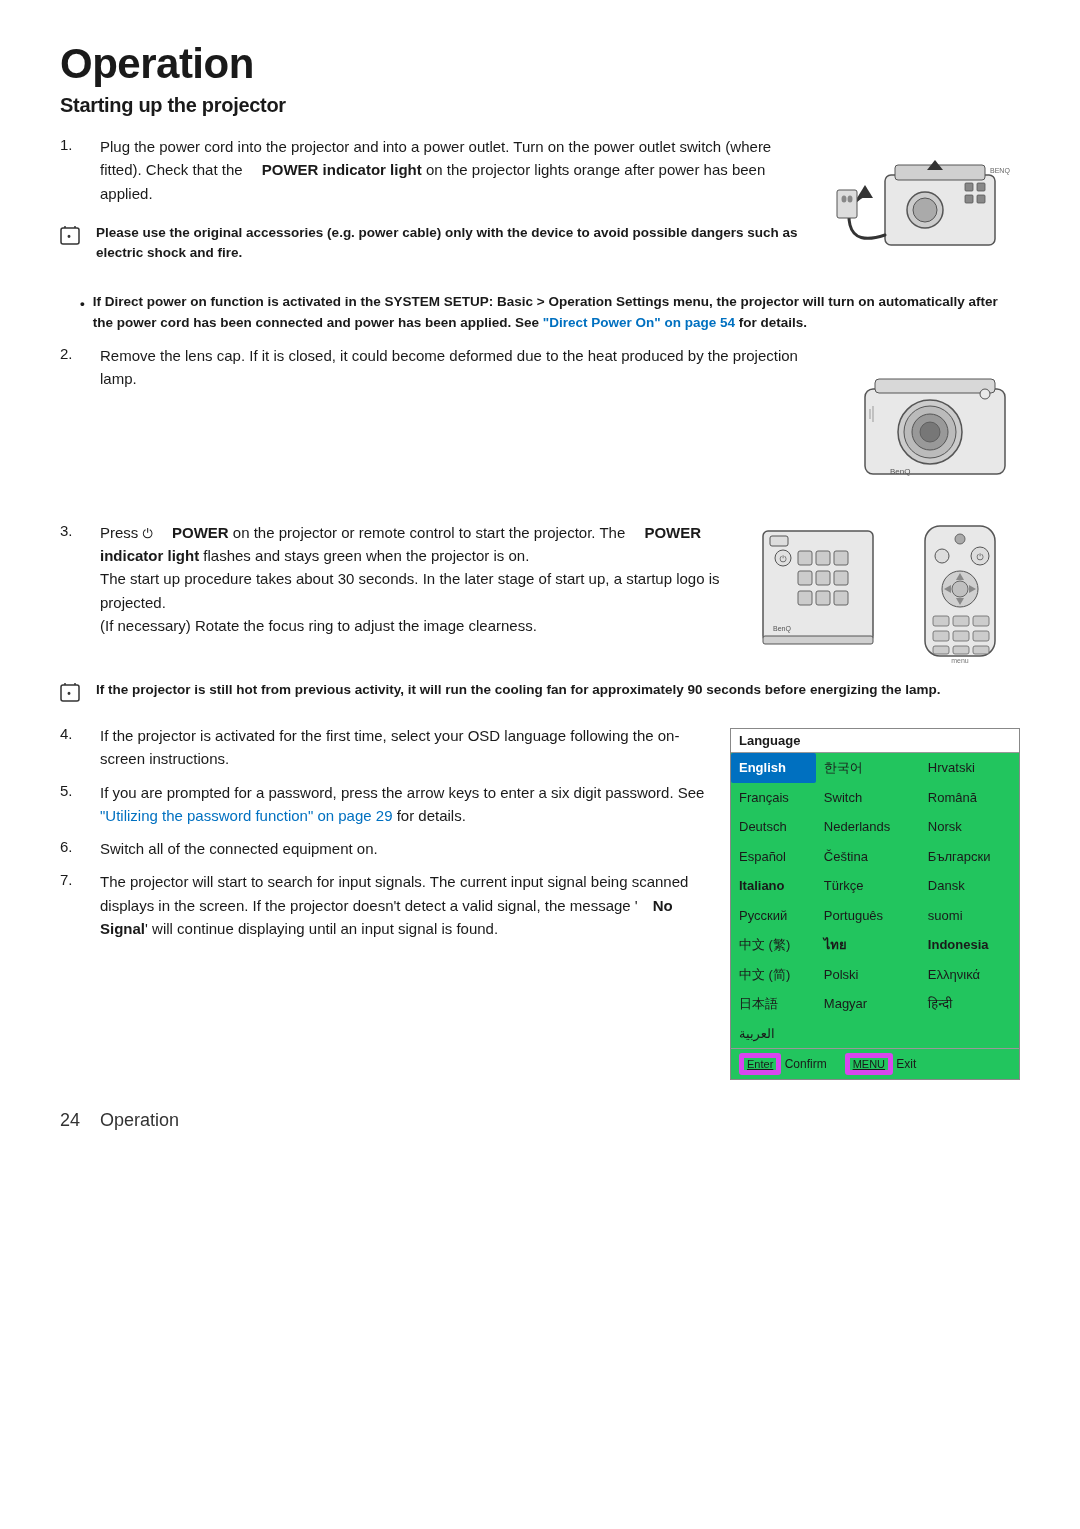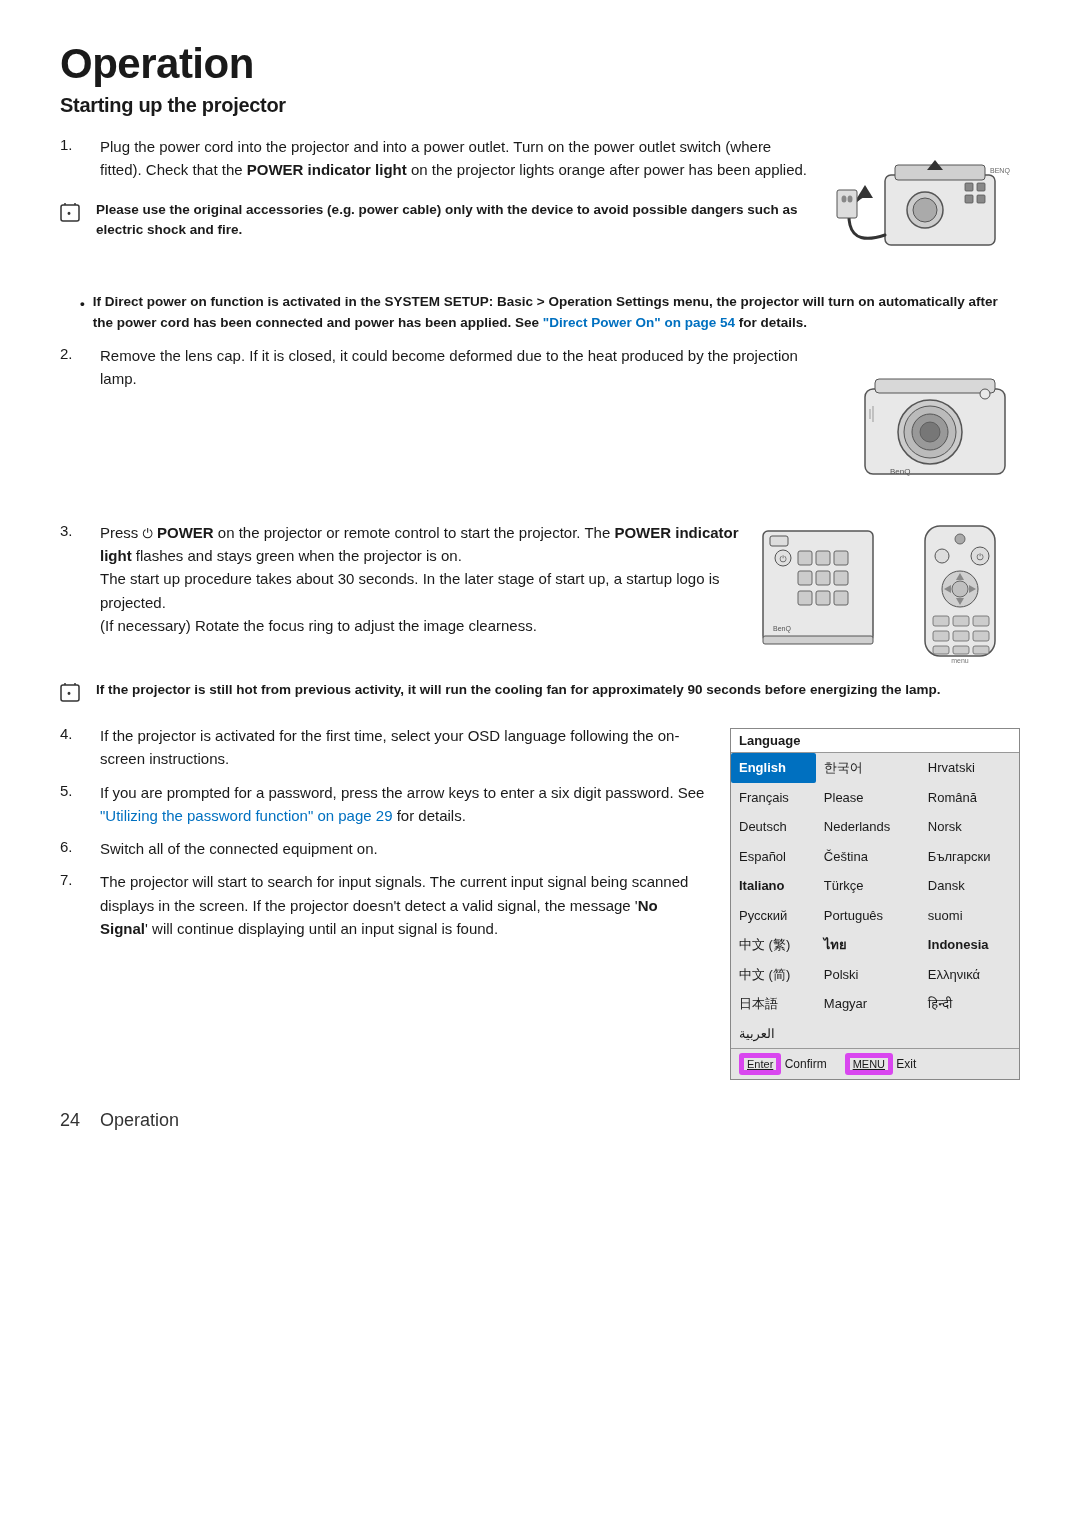--- a/index.html
+++ b/index.html
@@ -85,21 +85,21 @@
     }
 
     .blue-link {
       color: #0070c0;
       text-decoration: none;
     }
 
     
     .language-box {
       border: 1.5px solid #888;
-      background: #e5e5e5;
+      background: #22c55e;
       width: 290px;
       font-size: 13px;
       margin-top: 4px;
       float: right;
       margin-left: 24px;
     }
 
     .language-box .lang-header {
       background: #fff;
       font-size: 13px;
@@ -155,21 +155,21 @@
       margin-bottom: 10px;
     }
 
     .page-footer {
       margin-top: 30px;
       font-size: 18px;
       color: #333;
     }
 
     
-    b { font-weight: 700; }
+    b { font-weight: 700; margin-left: 15px; }
 
     .bullet-block {
       display: flex;
       align-items: flex-start;
       margin: 0 0 10px 20px;
       font-size: 13.5px;
       font-weight: 700;
       line-height: 1.55;
     }
     .bullet-dot {
@@ -387,21 +387,21 @@
       <div class="lang-header">Language</div>
       <table>
         <tbody>
             <tr>
           <td class="lang-selected">English</td>
           <td>한국어</td>
           <td>Hrvatski</td>
         </tr>
         <tr>
           <td>Français</td>
-          <td>Please</td>
+          <td>Switch</td>
           <td>Română</td>
         </tr>
         <tr>
           <td>Deutsch</td>
           <td>Nederlands</td>
           <td>Norsk</td>
         </tr>
         <tr>
           <td>Español</td>
           <td>Čeština</td>

